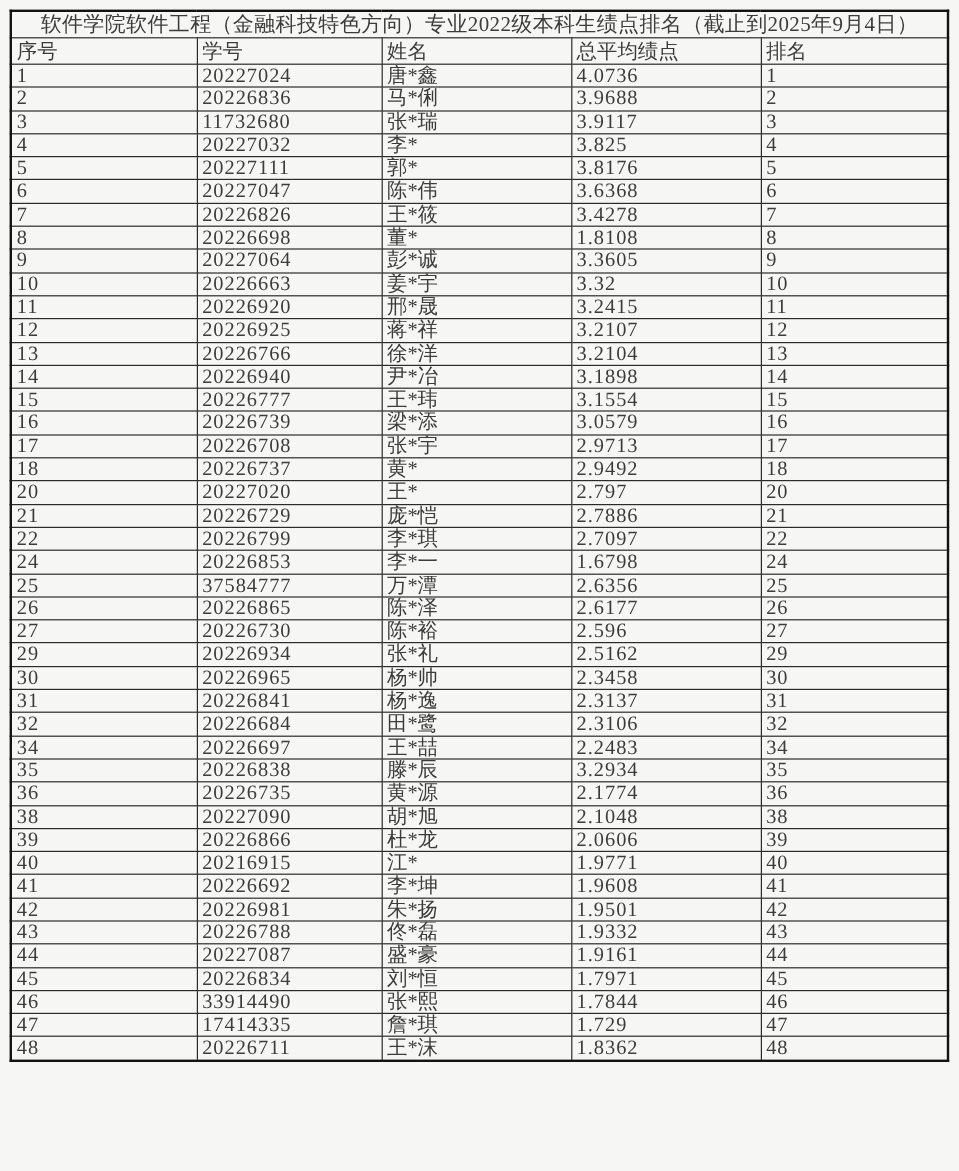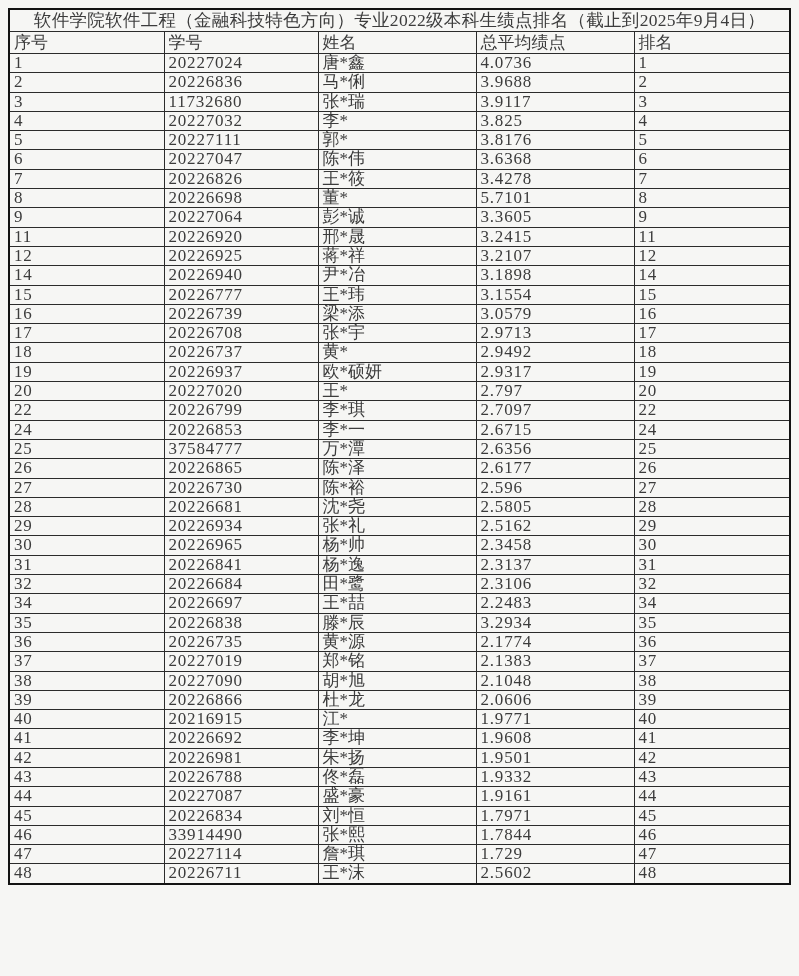--- a/index.html
+++ b/index.html
@@ -128,45 +128,59 @@
           <td class="c-no">7</td>
           <td class="c-id">20226826</td>
           <td class="c-name">王*筱</td>
           <td class="c-gpa">3.4278</td>
           <td class="c-rank">7</td>
         </tr>
         <tr>
           <td class="c-no">8</td>
           <td class="c-id">20226698</td>
           <td class="c-name">董*</td>
-          <td class="c-gpa">5.7101</td>
+          <td class="c-gpa">1.8108</td>
           <td class="c-rank">8</td>
         </tr>
         <tr>
           <td class="c-no">9</td>
           <td class="c-id">20227064</td>
           <td class="c-name">彭*诚</td>
           <td class="c-gpa">3.3605</td>
           <td class="c-rank">9</td>
         </tr>
         <tr>
+          <td class="c-no">10</td>
+          <td class="c-id">20226663</td>
+          <td class="c-name">姜*宇</td>
+          <td class="c-gpa">3.32</td>
+          <td class="c-rank">10</td>
+        </tr>
+        <tr>
           <td class="c-no">11</td>
           <td class="c-id">20226920</td>
           <td class="c-name">邢*晟</td>
           <td class="c-gpa">3.2415</td>
           <td class="c-rank">11</td>
         </tr>
         <tr>
           <td class="c-no">12</td>
           <td class="c-id">20226925</td>
           <td class="c-name">蒋*祥</td>
           <td class="c-gpa">3.2107</td>
           <td class="c-rank">12</td>
         </tr>
         <tr>
+          <td class="c-no">13</td>
+          <td class="c-id">20226766</td>
+          <td class="c-name">徐*洋</td>
+          <td class="c-gpa">3.2104</td>
+          <td class="c-rank">13</td>
+        </tr>
+        <tr>
           <td class="c-no">14</td>
           <td class="c-id">20226940</td>
           <td class="c-name">尹*冶</td>
           <td class="c-gpa">3.1898</td>
           <td class="c-rank">14</td>
         </tr>
         <tr>
           <td class="c-no">15</td>
           <td class="c-id">20226777</td>
           <td class="c-name">王*玮</td>
@@ -188,45 +202,45 @@
           <td class="c-rank">17</td>
         </tr>
         <tr>
           <td class="c-no">18</td>
           <td class="c-id">20226737</td>
           <td class="c-name">黄*</td>
           <td class="c-gpa">2.9492</td>
           <td class="c-rank">18</td>
         </tr>
         <tr>
-          <td class="c-no">19</td>
-          <td class="c-id">20226937</td>
-          <td class="c-name">欧*硕妍</td>
-          <td class="c-gpa">2.9317</td>
-          <td class="c-rank">19</td>
-        </tr>
-        <tr>
           <td class="c-no">20</td>
           <td class="c-id">20227020</td>
           <td class="c-name">王*</td>
           <td class="c-gpa">2.797</td>
           <td class="c-rank">20</td>
         </tr>
         <tr>
+          <td class="c-no">21</td>
+          <td class="c-id">20226729</td>
+          <td class="c-name">庞*恺</td>
+          <td class="c-gpa">2.7886</td>
+          <td class="c-rank">21</td>
+        </tr>
+        <tr>
           <td class="c-no">22</td>
           <td class="c-id">20226799</td>
           <td class="c-name">李*琪</td>
           <td class="c-gpa">2.7097</td>
           <td class="c-rank">22</td>
         </tr>
         <tr>
           <td class="c-no">24</td>
           <td class="c-id">20226853</td>
           <td class="c-name">李*一</td>
-          <td class="c-gpa">2.6715</td>
+          <td class="c-gpa">1.6798</td>
           <td class="c-rank">24</td>
         </tr>
         <tr>
           <td class="c-no">25</td>
           <td class="c-id">37584777</td>
           <td class="c-name">万*潭</td>
           <td class="c-gpa">2.6356</td>
           <td class="c-rank">25</td>
         </tr>
         <tr>
@@ -237,27 +251,20 @@
           <td class="c-rank">26</td>
         </tr>
         <tr>
           <td class="c-no">27</td>
           <td class="c-id">20226730</td>
           <td class="c-name">陈*裕</td>
           <td class="c-gpa">2.596</td>
           <td class="c-rank">27</td>
         </tr>
         <tr>
-          <td class="c-no">28</td>
-          <td class="c-id">20226681</td>
-          <td class="c-name">沈*尧</td>
-          <td class="c-gpa">2.5805</td>
-          <td class="c-rank">28</td>
-        </tr>
-        <tr>
           <td class="c-no">29</td>
           <td class="c-id">20226934</td>
           <td class="c-name">张*礼</td>
           <td class="c-gpa">2.5162</td>
           <td class="c-rank">29</td>
         </tr>
         <tr>
           <td class="c-no">30</td>
           <td class="c-id">20226965</td>
           <td class="c-name">杨*帅</td>
@@ -293,27 +300,20 @@
           <td class="c-rank">35</td>
         </tr>
         <tr>
           <td class="c-no">36</td>
           <td class="c-id">20226735</td>
           <td class="c-name">黄*源</td>
           <td class="c-gpa">2.1774</td>
           <td class="c-rank">36</td>
         </tr>
         <tr>
-          <td class="c-no">37</td>
-          <td class="c-id">20227019</td>
-          <td class="c-name">郑*铭</td>
-          <td class="c-gpa">2.1383</td>
-          <td class="c-rank">37</td>
-        </tr>
-        <tr>
           <td class="c-no">38</td>
           <td class="c-id">20227090</td>
           <td class="c-name">胡*旭</td>
           <td class="c-gpa">2.1048</td>
           <td class="c-rank">38</td>
         </tr>
         <tr>
           <td class="c-no">39</td>
           <td class="c-id">20226866</td>
           <td class="c-name">杜*龙</td>
@@ -364,27 +364,27 @@
         </tr>
         <tr>
           <td class="c-no">46</td>
           <td class="c-id">33914490</td>
           <td class="c-name">张*熙</td>
           <td class="c-gpa">1.7844</td>
           <td class="c-rank">46</td>
         </tr>
         <tr>
           <td class="c-no">47</td>
-          <td class="c-id">20227114</td>
+          <td class="c-id">17414335</td>
           <td class="c-name">詹*琪</td>
           <td class="c-gpa">1.729</td>
           <td class="c-rank">47</td>
         </tr>
         <tr>
           <td class="c-no">48</td>
           <td class="c-id">20226711</td>
           <td class="c-name">王*沫</td>
-          <td class="c-gpa">2.5602</td>
+          <td class="c-gpa">1.8362</td>
           <td class="c-rank">48</td>
         </tr>
       </tbody>
   </table>
 </div>
 
 </body></html>

